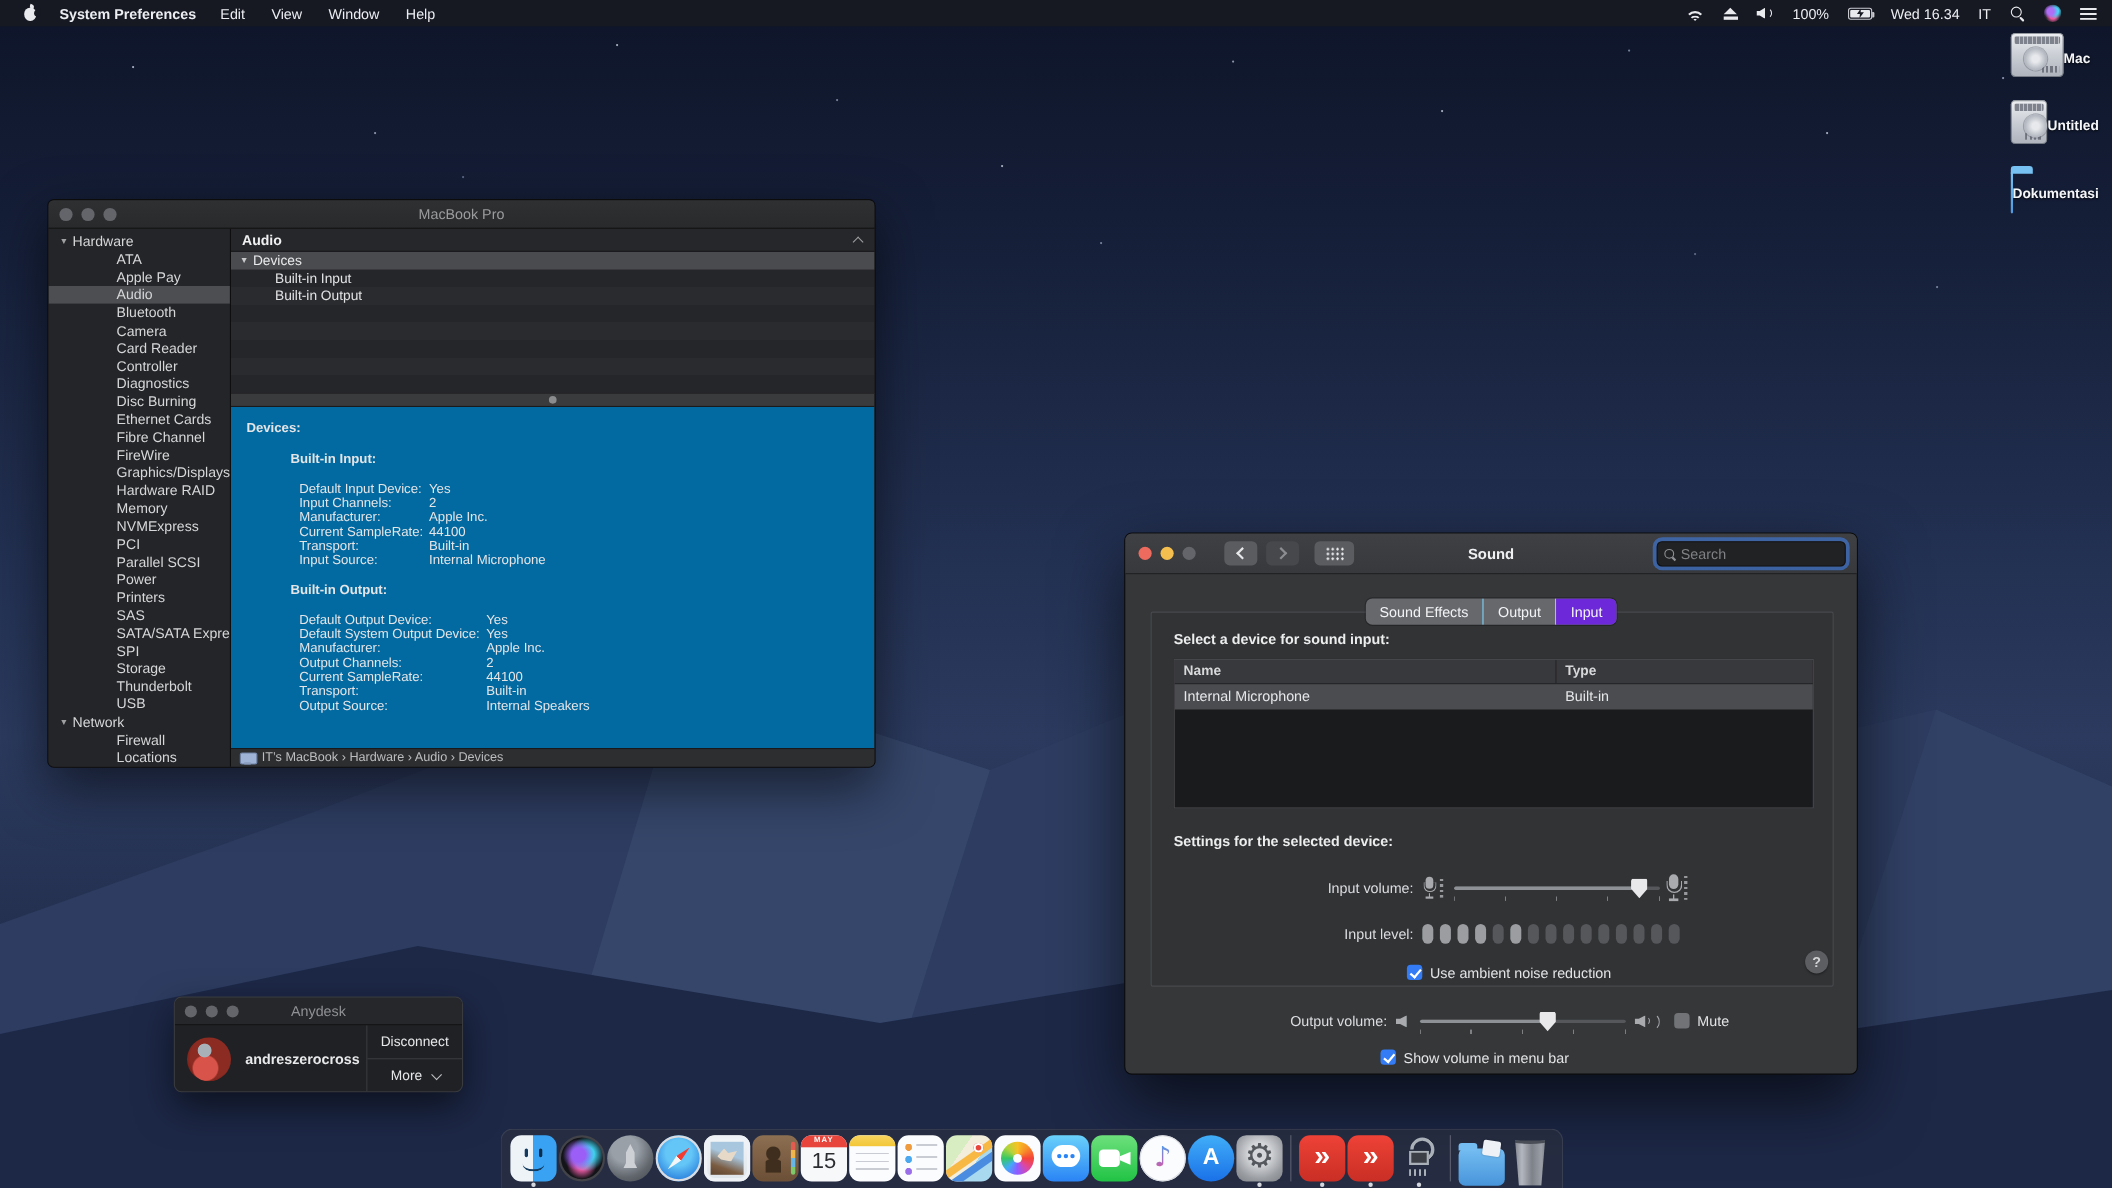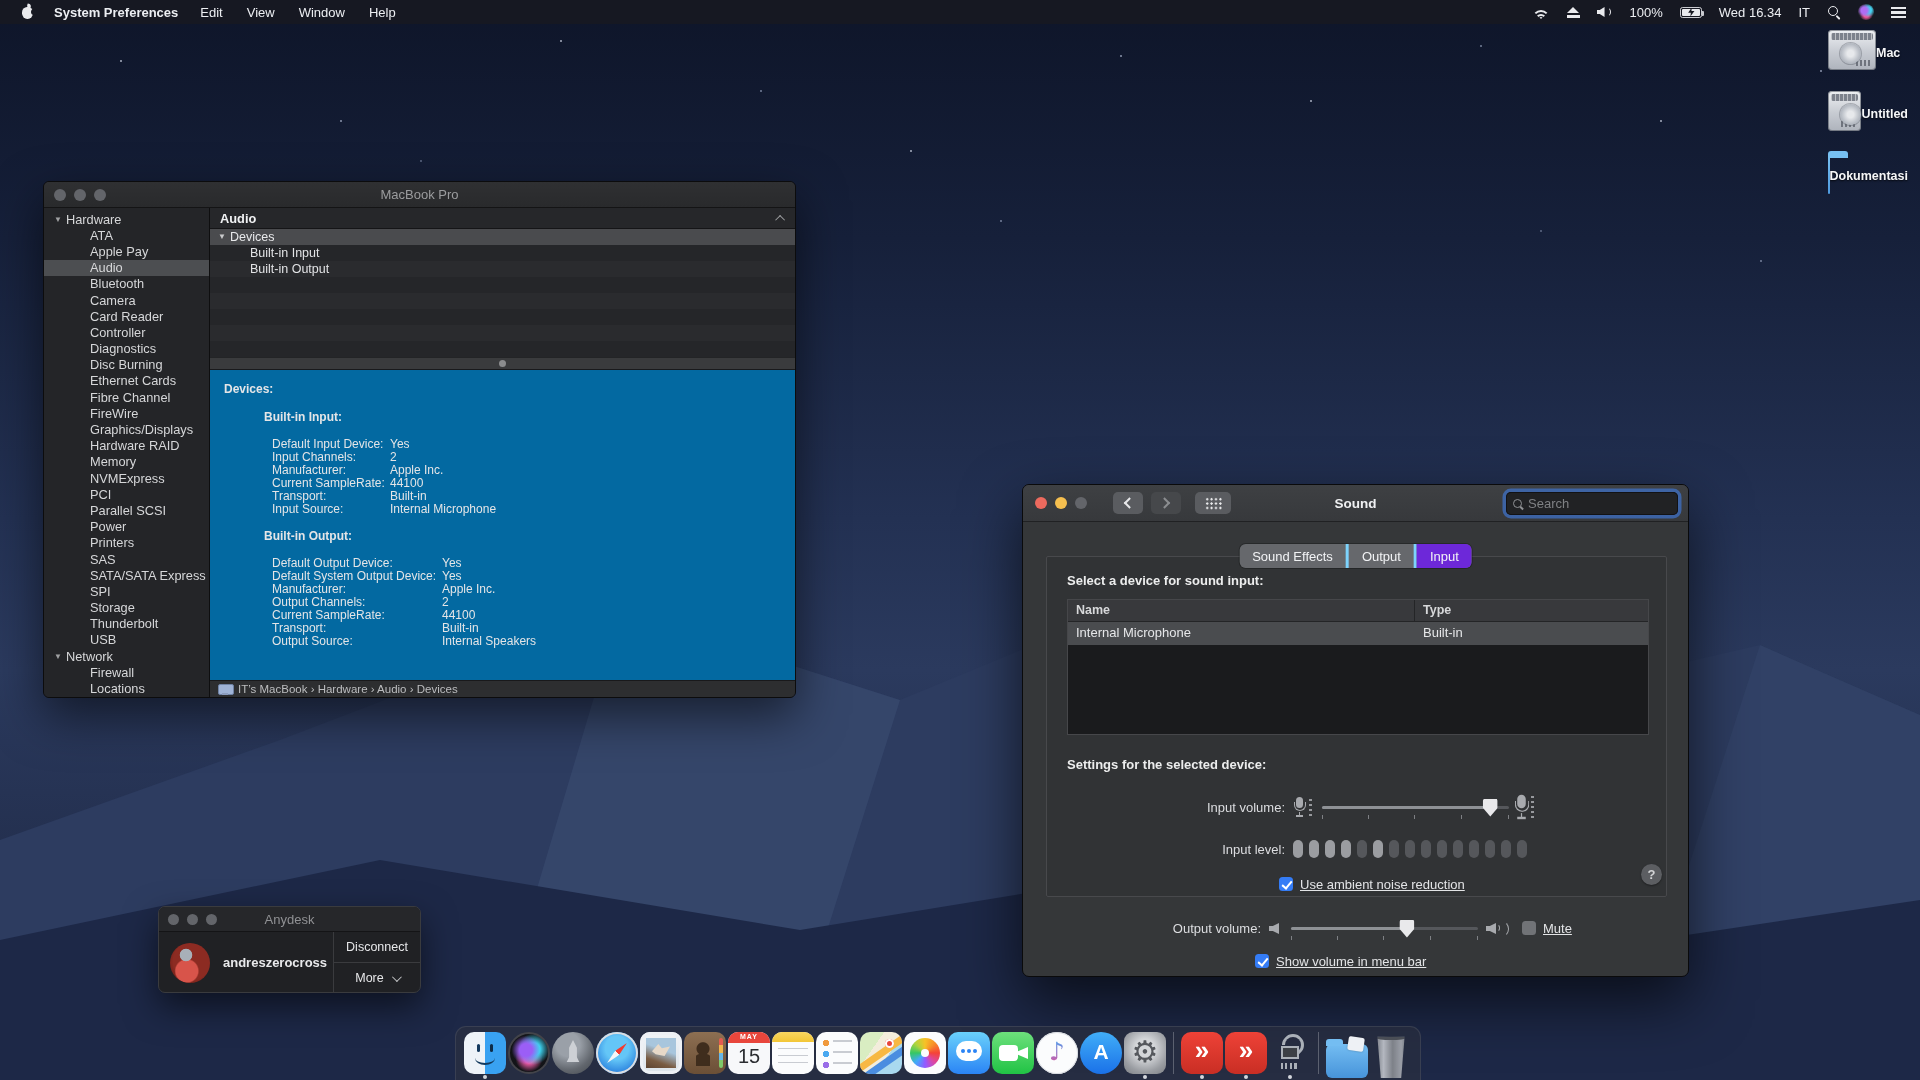--- a/index.html
+++ b/index.html
@@ -84,21 +84,21 @@
   
   .si-win { position:absolute; left:43px; top:181px; width:753px; height:517px;
     background:#242528; border:1px solid #0c0c0d; border-radius:6px; overflow:hidden;
     box-shadow:0 18px 48px rgba(0,0,0,.55); z-index:10; display:flex; flex-direction:column; }
   .si-titlebar { height:26px; flex:0 0 26px; background:linear-gradient(#2f3032,#292a2c);
     border-bottom:1px solid #141415; display:flex; align-items:center; position:relative; padding:0 10px; }
   .si-title { position:absolute; left:0; right:0; text-align:center; color:#9b9c9e; font-size:13px; }
   .si-body { flex:1; display:flex; min-height:0; }
   .si-sidebar { width:166px; flex:0 0 166px; background:#242528; border-right:1px solid #0e0e0f;
     overflow:hidden; padding-top:3px; }
-  .sb-item { height:16.2px; display:flex; align-items:center; padding-left:46px; color:#d6d7d9;
+  .sb-item { height:16.2px; display:flex; align-items:center; padding-left:62px; color:#d6d7d9;
     font-size:12.8px; white-space:nowrap; }
   .sb-item .tri { display:none; }
   .sb-item.header { padding-left:10px; }
   .sb-item.header .tri { display:inline-block; width:12px; font-size:8px; color:#9fa0a2; }
   .sb-item.selected { background:#4c4e51; }
   .si-main { flex:1; display:flex; flex-direction:column; min-width:0; background:#202124; }
   .audio-header { height:21px; background:#26272a; border-bottom:1px solid #151517;
     display:flex; align-items:center; padding:0 10px; }
   .audio-header .ttl { color:#f0f1f3; font-weight:bold; font-size:12.8px; }
   .chev-up { margin-left:auto; width:7px; height:7px; border-left:1.8px solid #9d9ea0;
@@ -157,21 +157,21 @@
     border:1.5px solid #8f9194; border-radius:50%; }
   .sf-icon::after { content:""; position:absolute; left:8.6px; top:8.6px; width:4px; height:1.6px;
     background:#8f9194; transform:rotate(45deg); transform-origin:0 0; }
   .search-field input { flex:1; min-width:0; background:transparent; border:none; outline:none;
     color:#d8d9db; font-size:13px; font-family:inherit; padding-left:4px; caret-color:#d8d9db; }
   .search-field input::placeholder { color:#7f8184; }
 
   .tabs { position:absolute; left:50%; transform:translateX(-50%); top:59px; height:24px; display:flex;
     background:#66686c; border-radius:6px; overflow:hidden; box-shadow:0 0 0 1px rgba(0,0,0,.25); z-index:3; }
   .tab { padding:0 13px; display:flex; align-items:center; color:#f2f3f5; font-size:13px;
-    border-right:3px solid #7dd3fc; }
+    border-right:1px solid #7dd3fc; }
   .tab:last-child { border-right:none; }
   .tab.active { background:#6d28d9; }
 
   .snd-box { position:absolute; left:23px; top:71px; width:621px; height:341px;
     background:#313335; border:1px solid #48494c; border-radius:2px; }
   .sel-label { position:absolute; left:20px; top:16px; color:#eceded; font-size:13px; font-weight:bold; }
   .dev-table { position:absolute; left:20px; top:42px; width:582px; height:136px;
     border:1px solid #46474a; background:#1a1b1d; display:flex; flex-direction:column; }
   .dt-header { height:22px; flex:0 0 22px; background:#38393c; border-bottom:1px solid #242527;
     display:flex; font-size:12.5px; font-weight:bold; color:#d7d8da; }
@@ -216,21 +216,21 @@
   .level { display:flex; gap:6px; margin-left:-6px; }
   .seg { width:10px; height:18px; border-radius:5px; background:#55575b; }
   .seg.lit { background:#9b9da1; }
 
   
   .checkbox { width:14px; height:14px; border-radius:3.5px; background:#717377; position:relative;
     flex:0 0 14px; }
   .checkbox.checked { background:#347cf6; }
   .checkbox.checked::after { content:""; position:absolute; left:4.5px; top:1.5px; width:4px; height:8px;
     border-right:2px solid #fff; border-bottom:2px solid #fff; transform:rotate(40deg); }
-  .cb-label { margin-left:7px; color:#e3e4e6; font-size:13px;text-decoration:underline; }
+  .cb-label { margin-left:7px; color:#e3e4e6; font-size:13px; }
 
   .help-btn { position:absolute; left:594px; top:307px; width:21px; height:21px; border-radius:50%;
     background:#5c5e62; color:#d3d4d6; font-size:13px; font-weight:bold; display:flex;
     align-items:center; justify-content:center; box-shadow:0 1px 2px rgba(0,0,0,.4); }
 
   
   .spk { position:relative; width:12px; height:14px; flex:0 0 12px; margin-left:8px; }
   .spk::before { content:""; position:absolute; left:0; top:2px; width:10px; height:11px;
     background:#a8aaae; clip-path:polygon(0 28%,38% 28%,100% 0,100% 100%,38% 72%,0 72%); }
   .spk.loud { width:22px; flex-basis:22px; }

